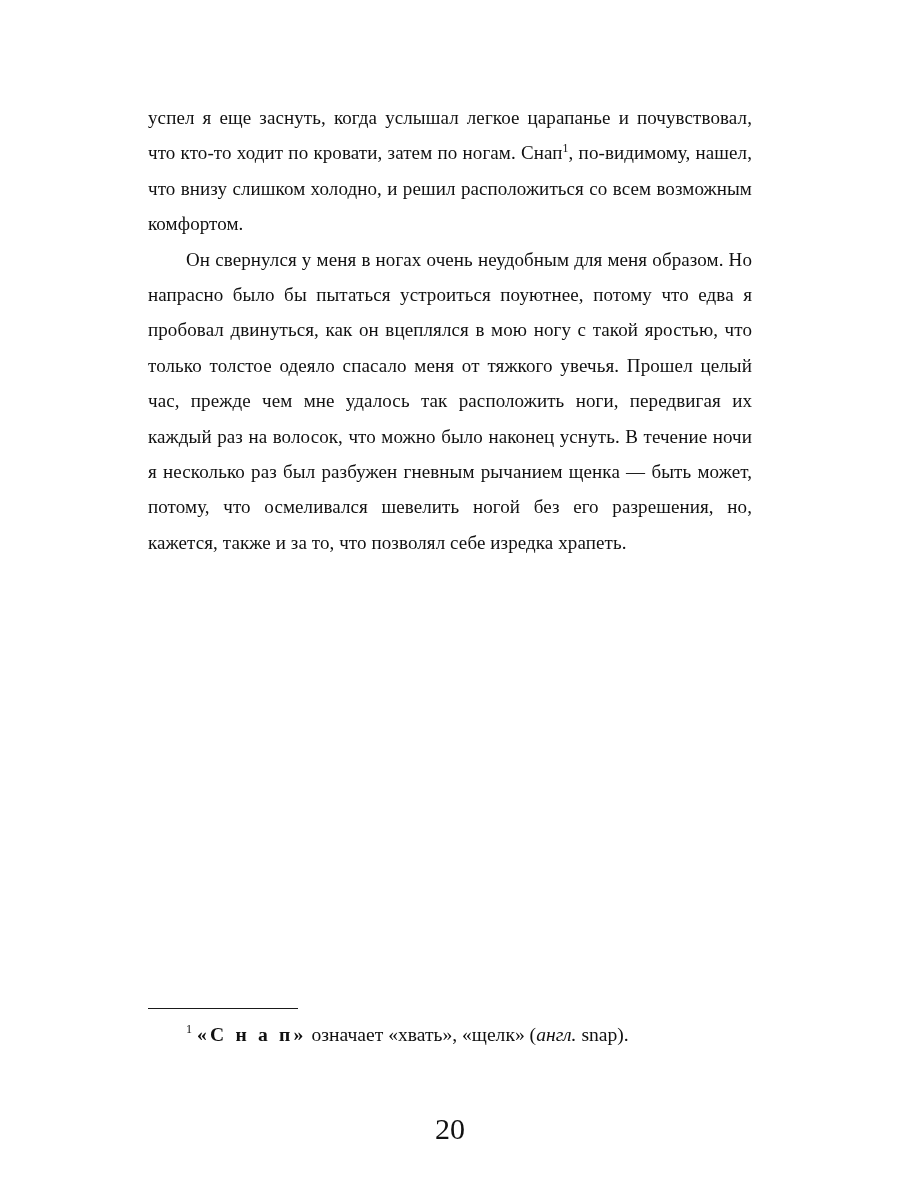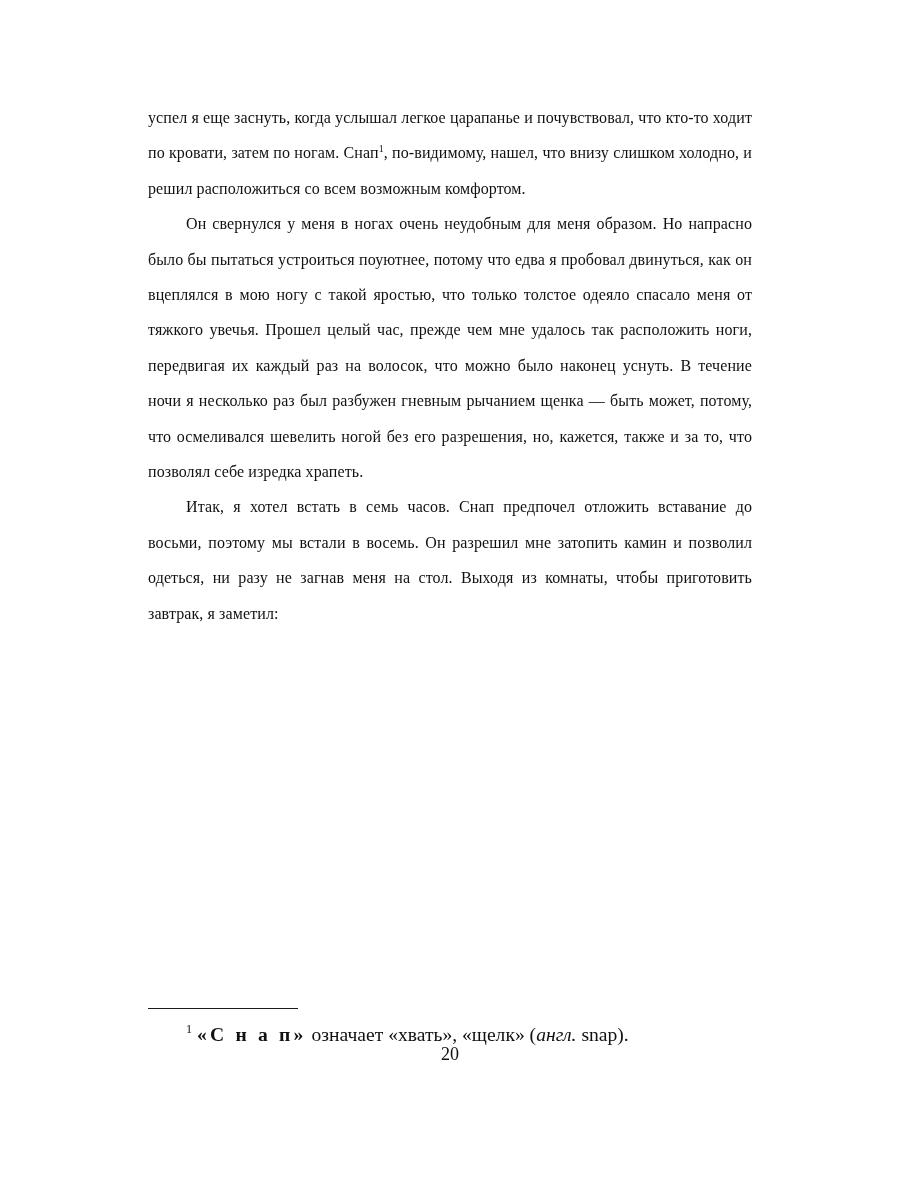--- a/index.html
+++ b/index.html
@@ -15,21 +15,21 @@
     overflow: hidden;
   }
   .page {
     position: relative;
     width: 900px;
     height: 1200px;
     box-sizing: border-box;
     padding: 100px 148px 0 148px;
   }
   .body-text {
-    font-size: 16px;
+    font-size: 19px;
     line-height: 35.4px;
     text-align: justify;
     text-justify: inter-word;
     letter-spacing: 0.1px;
   }
   .body-text p {
     margin: 0;
     text-indent: 38px;
   }
   .body-text p.no-indent {
@@ -63,34 +63,33 @@
     letter-spacing: 3.2px;
     font-weight: bold;
   }
   .footnote em {
     font-style: italic;
   }
   .page-number {
     position: absolute;
     left: 0;
     right: 0;
-    top: 1044px;
+    top: 1112px;
     text-align: center;
-    font-size: 18px;
+    font-size: 30px;
   }
 </style>
 </head>
 <body>
 
 <div class="page">
 
   <div class="body-text">
       <p class="no-indent">успел я еще заснуть, когда услышал легкое царапанье и почувствовал, что кто-то ходит по кровати, затем по ногам. Снап<sup>1</sup>, по-видимому, нашел, что внизу слишком холодно, и решил расположиться со всем возможным комфортом.</p>
       <p>Он свернулся у меня в ногах очень неудобным для меня образом. Но напрасно было бы пытаться устроиться поуютнее, потому что едва я пробовал двинуться, как он вцеплялся в мою ногу с такой яростью, что только толстое одеяло спасало меня от тяжкого увечья. Прошел целый час, прежде чем мне удалось так расположить ноги, передвигая их каждый раз на волосок, что можно было наконец уснуть. В течение ночи я несколько раз был разбужен гневным рычанием щенка — быть может, потому, что осмеливался шевелить ногой без его разрешения, но, кажется, также и за то, что позволял себе изредка храпеть.</p>
-      <p>Итак, я хотел встать в семь часов. Снап предпочел отложить вставание до восьми, поэтому мы встали в восемь. Он разрешил мне затопить камин и позволил одеться, ни разу не загнав меня на стол. Выходя из комнаты, чтобы приготовить завтрак, я заметил:</p>
     </div>
 
   <div class="footnotes">
     <div class="rule"></div>
     <div>
         <p class="footnote"><sup>1</sup> <span class="spaced">«С н а п»</span><span> означает «хвать», «щелк» (</span><em>англ.</em><span> snap).</span></p>
       </div>
   </div>
 
   <div class="page-number">20</div>

